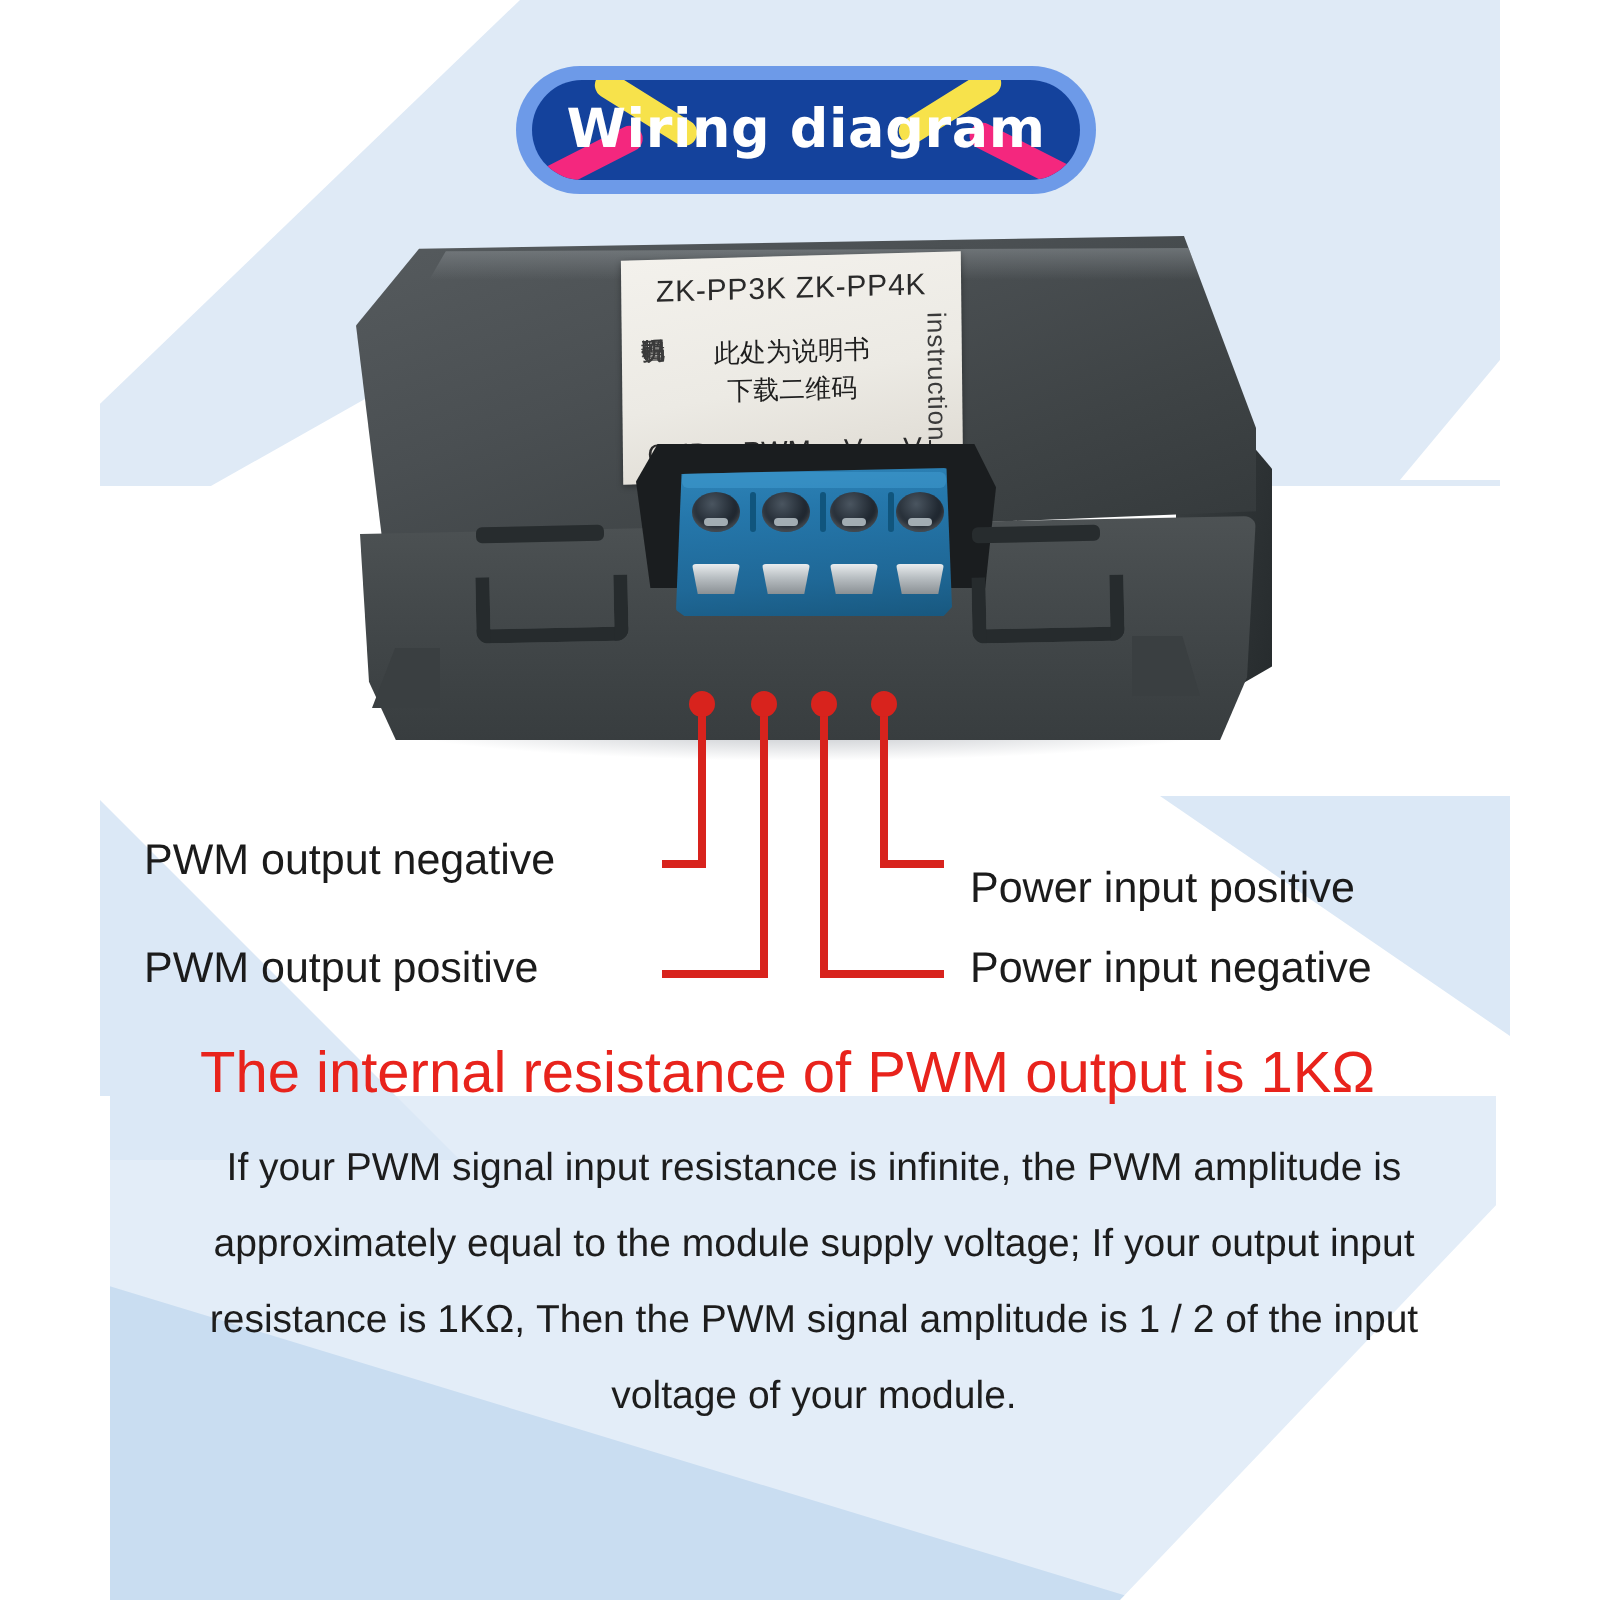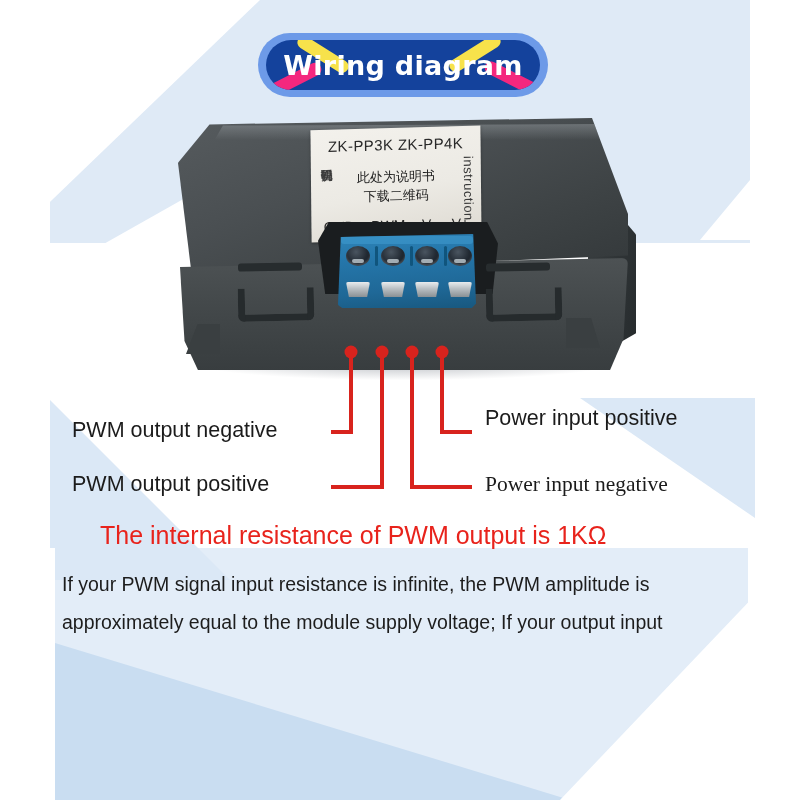--- a/index.html
+++ b/index.html
@@ -312,44 +312,44 @@
   .callout{
     position:absolute;
     font-size:21.5px;
     color:#1b1b1b;
     white-space:nowrap;
     z-index:9;
     font-family:"Liberation Sans",sans-serif;
   }
   .c-pwm-neg{ left:72px;  top:418px; }
   .c-pwm-pos{ left:72px;  top:472px; }
-  .c-pow-pos{ left:485px; top:406px; }
-  .c-pow-neg{ left:485px; top:472px;font-family:Liberation Serif, serif; }
+  .c-pow-pos{ left:485px; top:432px; }
+  .c-pow-neg{ left:485px; top:472px; }
 
   
   .headline{
     position:absolute;
     left:100px; top:521px;
-    font-size:25px;
+    font-size:29px;
     color:#e8231c;
     z-index:9;
     white-space:nowrap;
     font-family:"Liberation Sans",sans-serif;
   }
   .body{
     position:absolute;
     left:62px; top:565px;
     width:690px;
     z-index:9;
     color:#1d1d1d;
     font-size:19.5px;
     line-height:38px;
     font-family:"Liberation Sans",sans-serif;
   }
-  .body p{ margin:0; }
+  .body p{ margin:0;text-align:center; }
 </style>
 </head>
 <body>
 
 <div id="page">
 
   <div class="bg-panel"></div>
   <div class="bg-white-tl"></div>
   <div class="bg-white-tl2"></div>
   <div class="bg-white-tr"></div>
@@ -446,15 +446,17 @@
   <div class="callout c-pwm-pos">PWM output positive</div>
   <div class="callout c-pwm-neg">PWM output negative</div>
   <div class="callout c-pow-pos">Power input positive</div>
   <div class="callout c-pow-neg">Power input negative</div>
 
   <div class="headline">The internal resistance of PWM output is 1KΩ</div>
 
   <div class="body">
     <p>If your PWM signal input resistance is infinite, the PWM amplitude is</p>
     <p>approximately equal to the module supply voltage; If your output input</p>
+    <p>resistance is 1KΩ,   Then the PWM signal amplitude is 1 / 2 of the input</p>
+    <p>voltage of your module.</p>
   </div>
 
 </div>
 
 </body></html>

